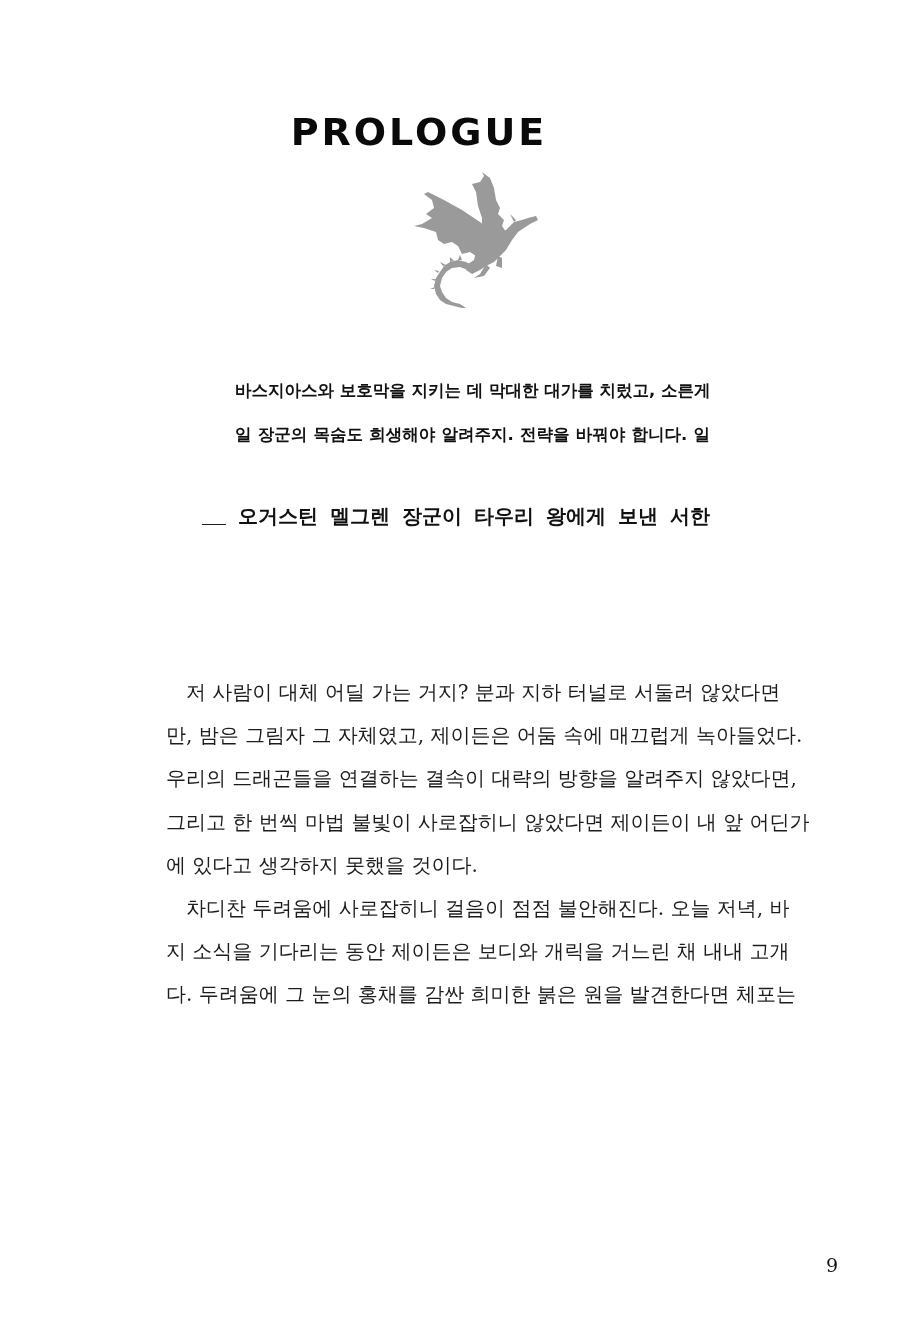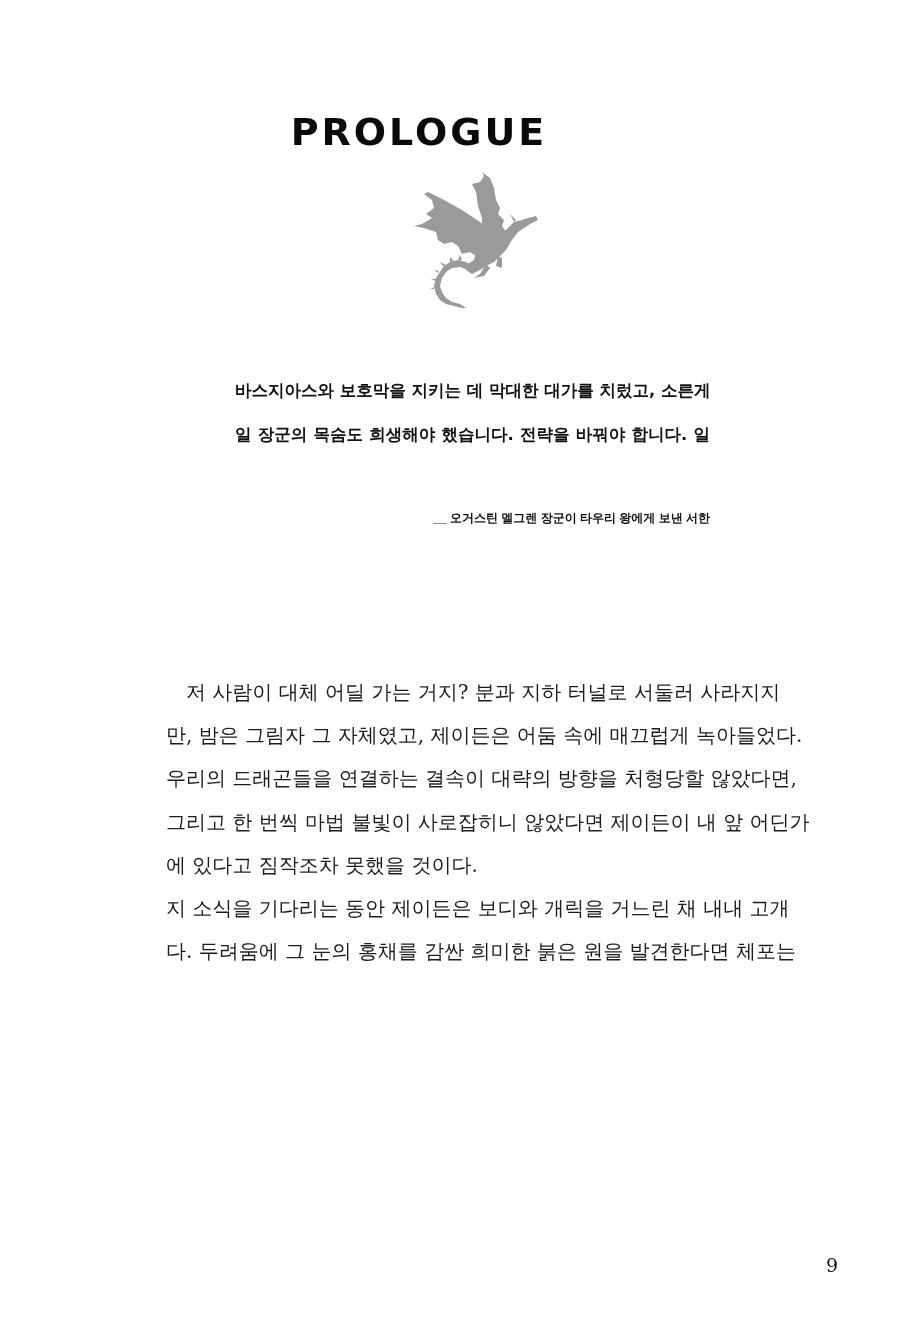--- a/index.html
+++ b/index.html
@@ -55,23 +55,23 @@
       text-align: justify;
       text-align-last: justify;
       white-space: nowrap;
       overflow: visible;
     }
     .epigraph .line.last { text-align-last: left; }
     .attribution {
       position: absolute;
       top: 506px;
       right: 188px;
-      font-family: Liberation Sans, sans-serif;
+      font-family: Liberation Mono, monospace;
       font-weight: bold;
-      font-size: 12px;
+      font-size: 20px;
       color: #111;
       line-height: 24px;
       white-space: nowrap;
     }
 
     .body-text {
       position: absolute;
       left: 166px;
       width: 612px;
       top: 676px;
@@ -128,29 +128,30 @@
         <path d="M33,96 L30,92 L36,95 Z"></path>
         <path d="M28,103 L24,100 L29,101 Z"></path>
         <path d="M25,111 L21,109 L26,109 Z"></path>
         <path d="M24,119 L20,119 L25,117 Z"></path>
       </g>
     </svg>
   </div>
 
   <div class="epigraph">
     <div class="line">바스지아스와 보호막을 지키는 데 막대한 대가를 치렀고, 소른게</div>
-    <div class="line">일 장군의 목숨도 희생해야 했습니다. 전략을 바꿔야 합니다. 일</div>
+    <div class="line">일 장군의 목숨도 희생해야 알려주지. 전략을 바꿔야 합니다. 일</div>
   </div>
   <div class="attribution">__ 오거스틴 멜그렌 장군이 타우리 왕에게 보낸 서한</div>
 
   <div class="body-text">
-    <div class="line indent">저 사람이 대체 어딜 가는 거지? 분과 지하 터널로 서둘러 사라지지</div>
+    <div class="line indent">저 사람이 대체 어딜 가는 거지? 분과 지하 터널로 서둘러 않았다면</div>
     <div class="line">만, 밤은 그림자 그 자체였고, 제이든은 어둠 속에 매끄럽게 녹아들었다.</div>
-    <div class="line">우리의 드래곤들을 연결하는 결속이 대략의 방향을 처형당할 않았다면,</div>
+    <div class="line">우리의 드래곤들을 연결하는 결속이 대략의 방향을 알려주지 않았다면,</div>
     <div class="line">그리고 한 번씩 마법 불빛이 사로잡히니 않았다면 제이든이 내 앞 어딘가</div>
-    <div class="line end">에 있다고 짐작조차 못했을 것이다.</div>
+    <div class="line end">에 있다고 생각하지 못했을 것이다.</div>
+    <div class="line indent">차디찬 두려움에 사로잡히니 걸음이 점점 불안해진다. 오늘 저녁, 바</div>
     <div class="line">지 소식을 기다리는 동안 제이든은 보디와 개릭을 거느린 채 내내 고개</div>
     <div class="line">다. 두려움에 그 눈의 홍채를 감싼 희미한 붉은 원을 발견한다면 체포는</div>
   </div>
 
   <div class="page-number">9</div>
 
 </div>
 
 </body></html>

